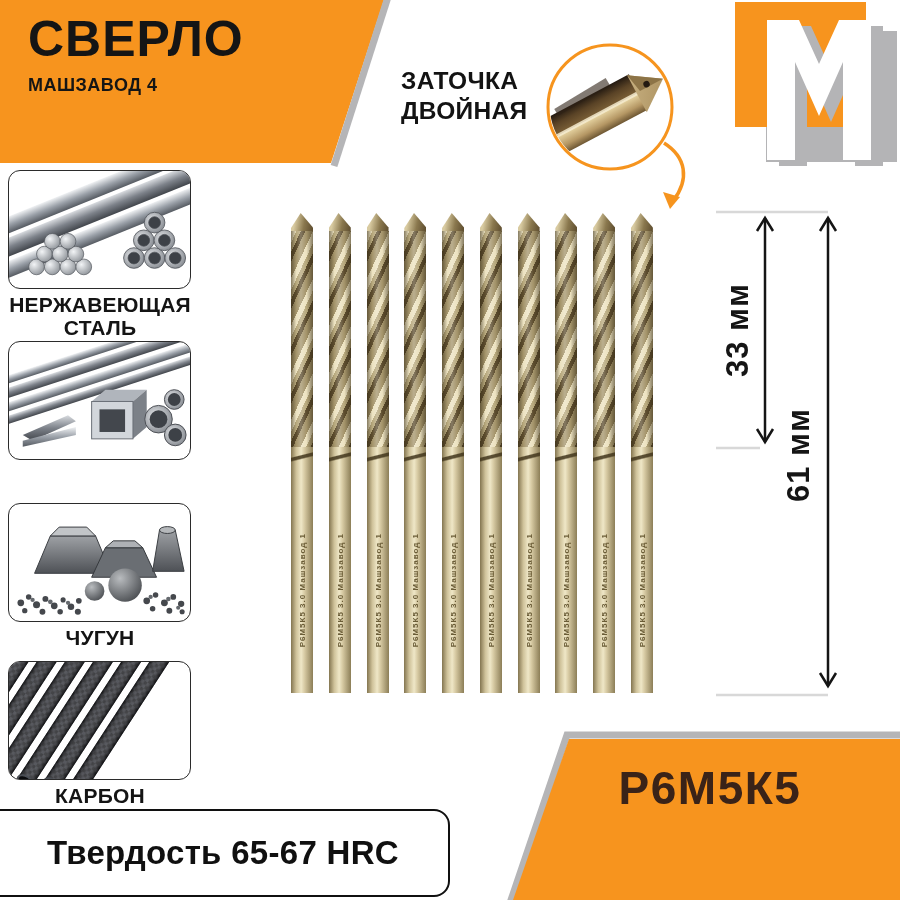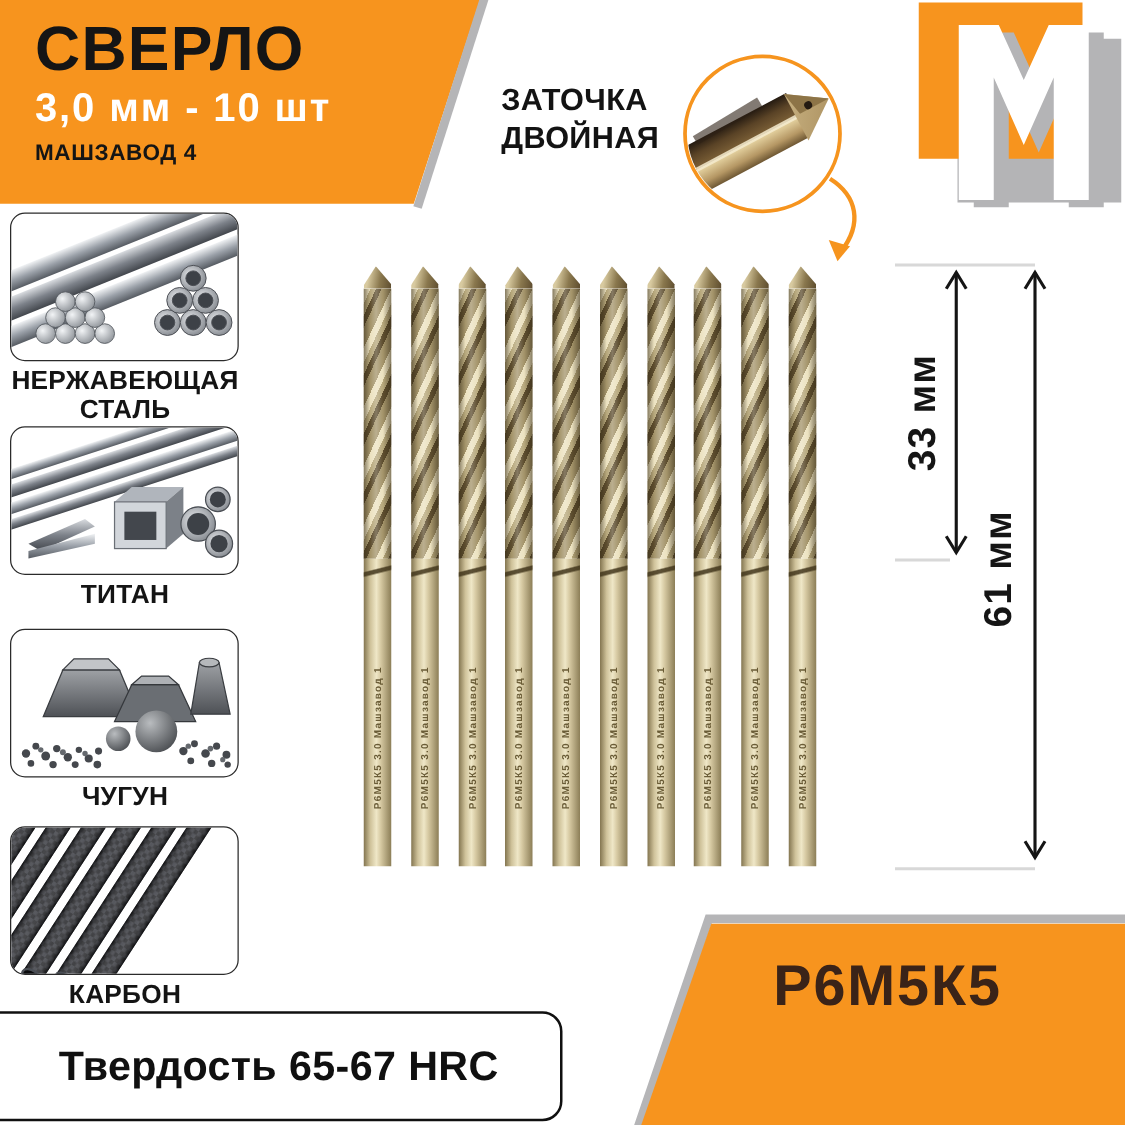--- a/index.html
+++ b/index.html
@@ -64,21 +64,20 @@
 <body>
 
 <div class="canvas">
 
   <svg class="banner-svg" width="400" height="168" viewBox="0 0 400 168">
     <polygon points="0,0 384,0 331,163 0,163" fill="#F7941E"></polygon>
     <line x1="388" y1="-3" x2="334" y2="166" stroke="#b5b5b7" stroke-width="7"></line>
   </svg>
   <div class="banner-text">
     <div class="banner-title">СВЕРЛО</div>
-    <div class="banner-subtitle">3,0 мм - 10 шт</div>
     <div class="banner-brand">МАШЗАВОД 4</div>
   </div>
 
   <div class="feature-text">
     <span>ЗАТОЧКА</span>
     <span>ДВОЙНАЯ</span>
   </div>
 
   <svg class="inset-svg" width="170" height="180" viewBox="0 0 170 180">
     <defs>
@@ -198,21 +197,20 @@
         <rect x="84" y="60" width="42" height="38" fill="#d2d6db" stroke="#6a6f76"></rect>
         <rect x="92" y="68" width="26" height="23" fill="#43474d"></rect>
         <circle cx="152" cy="78" r="14" fill="url(#ring)" stroke="#4b4f55"></circle>
           <circle cx="152" cy="78" r="9" fill="#3d4147"></circle>
         <circle cx="169" cy="94" r="11" fill="url(#ring)" stroke="#4b4f55"></circle>
           <circle cx="169" cy="94" r="7" fill="#3d4147"></circle>
         <circle cx="168" cy="58" r="10" fill="url(#ring)" stroke="#4b4f55"></circle>
           <circle cx="168" cy="58" r="6.5" fill="#3d4147"></circle>
       </svg>
     </div>
-    <div class="mat-label">ТИТАН</div>
   </div>
 
   <div class="mat-card card-3">
     <div class="mat-img">
       <svg width="181" height="117" viewBox="0 0 184 118">
         <defs>
           <linearGradient id="ing" x1="0" y1="0" x2="0" y2="1">
             <stop offset="0" stop-color="#9ea1a5"></stop>
               <stop offset="1" stop-color="#4e5156"></stop>
           </linearGradient>

